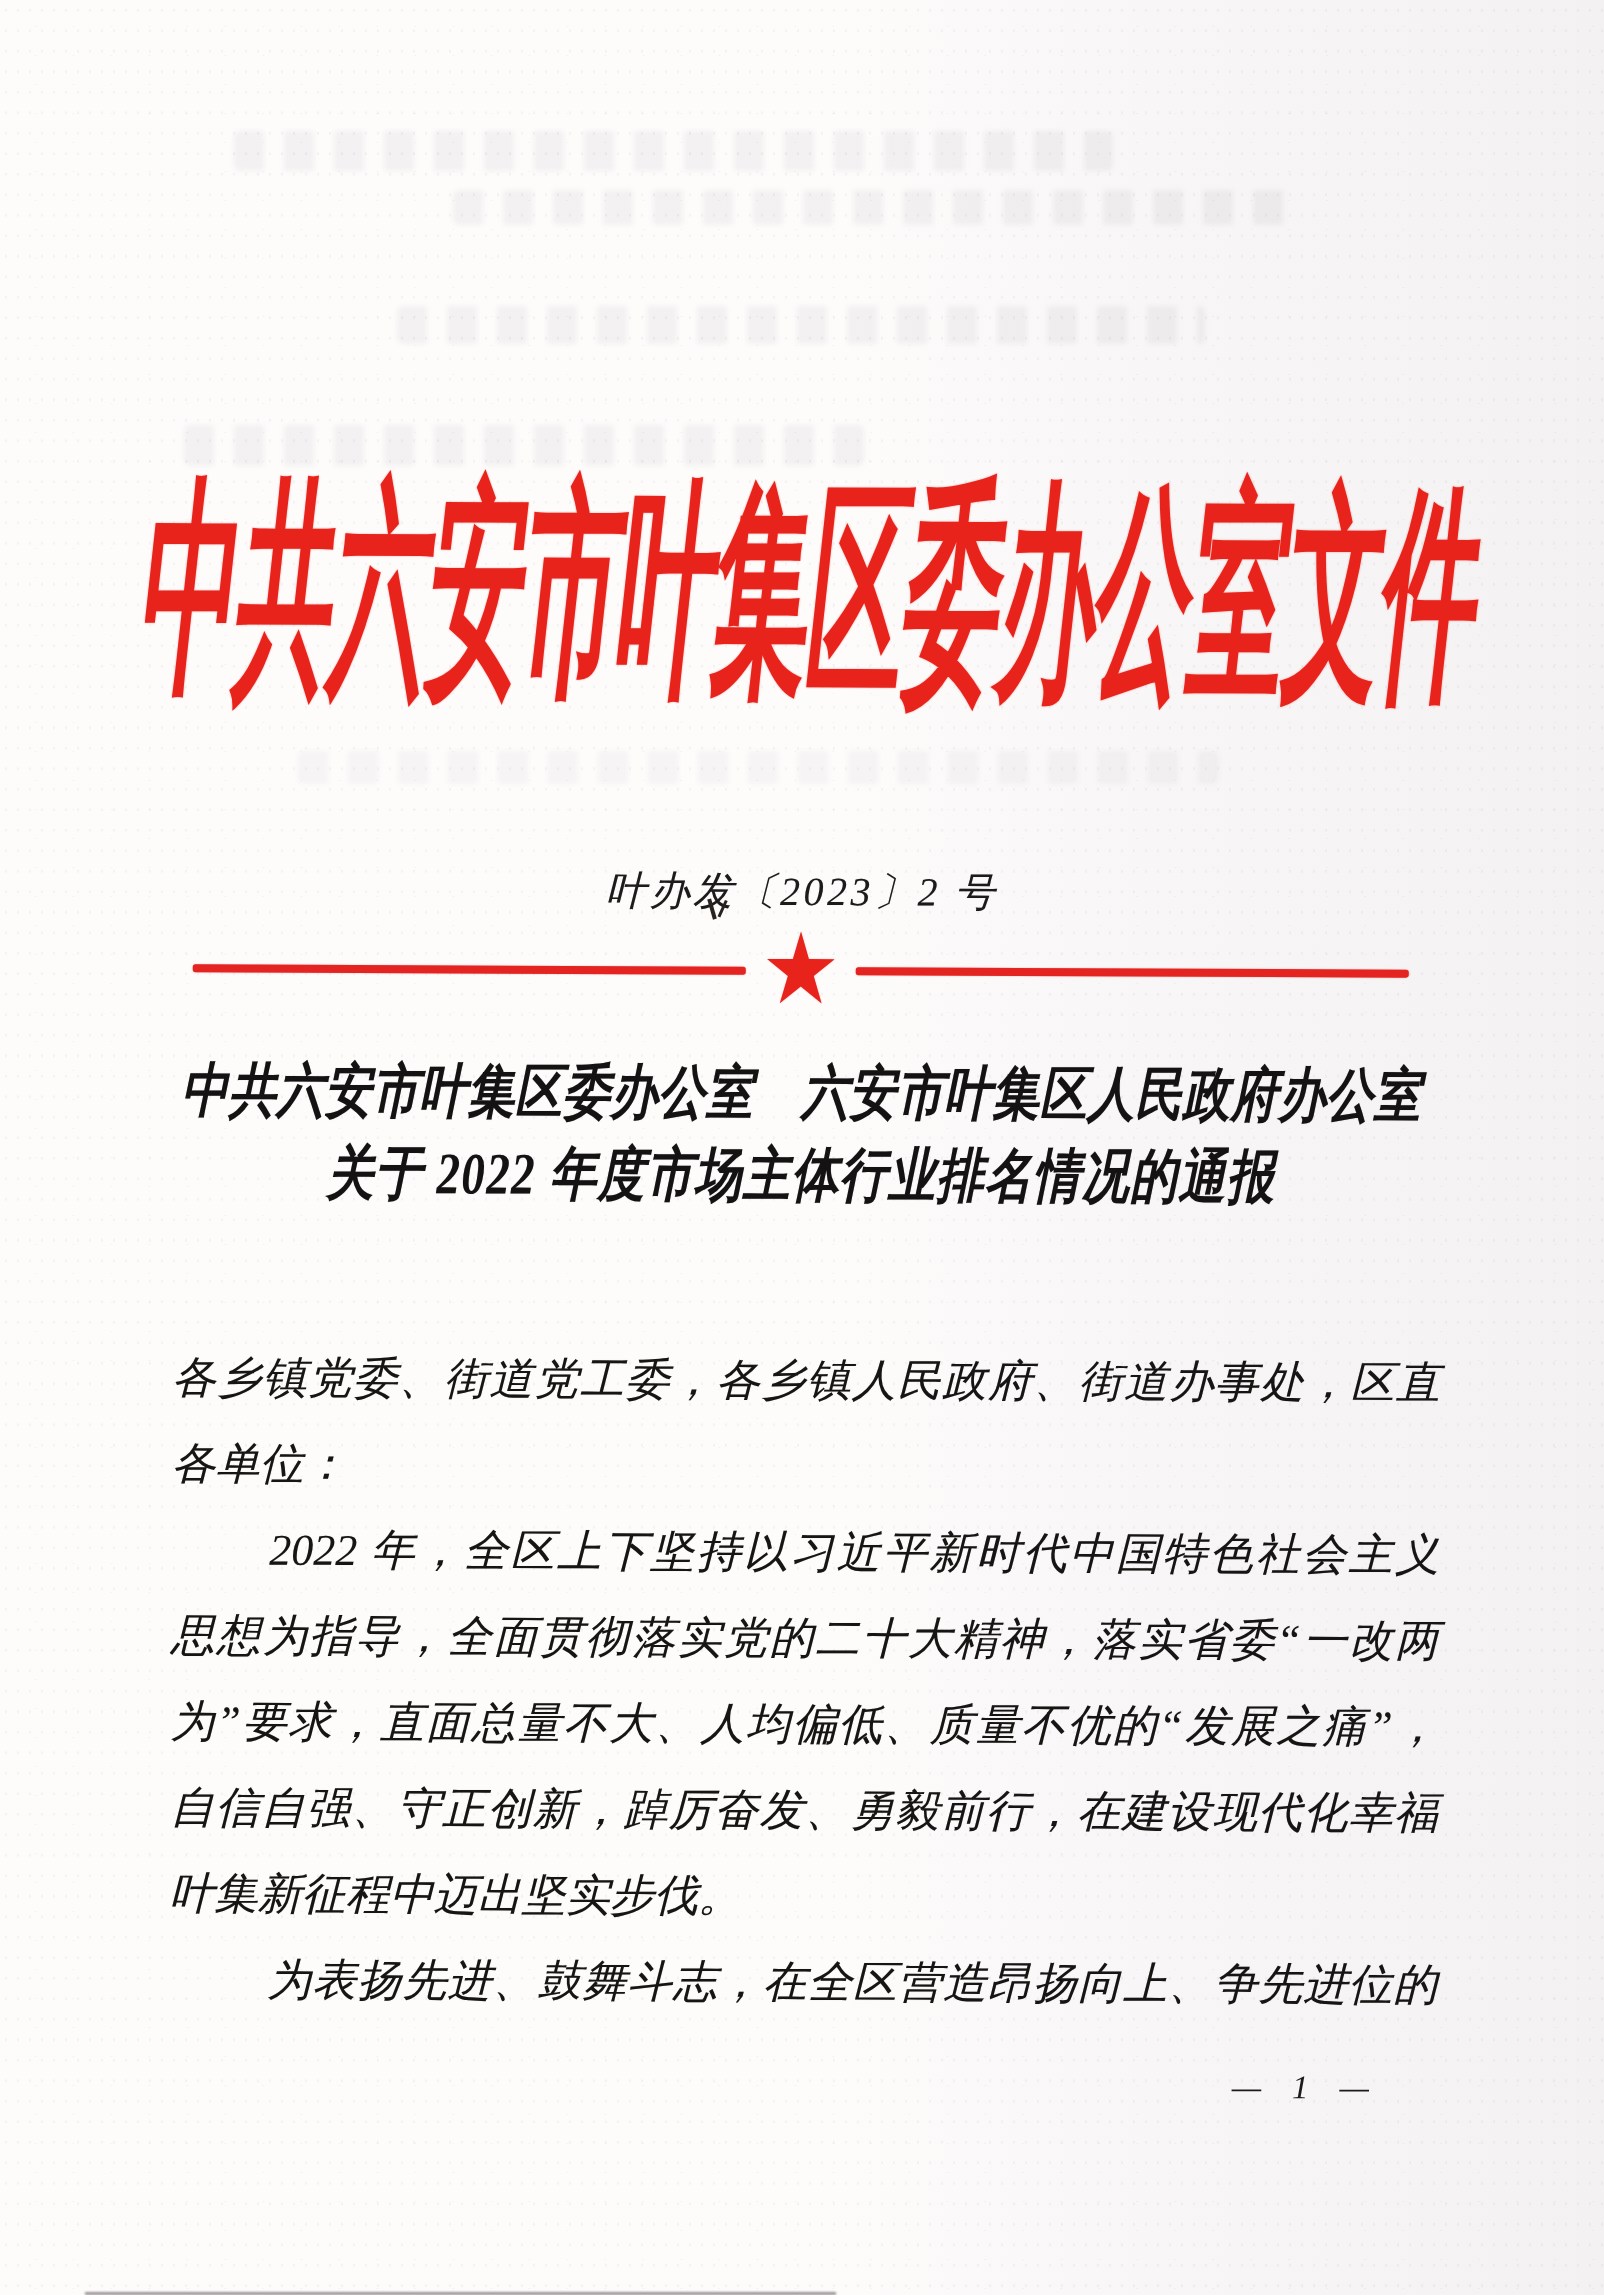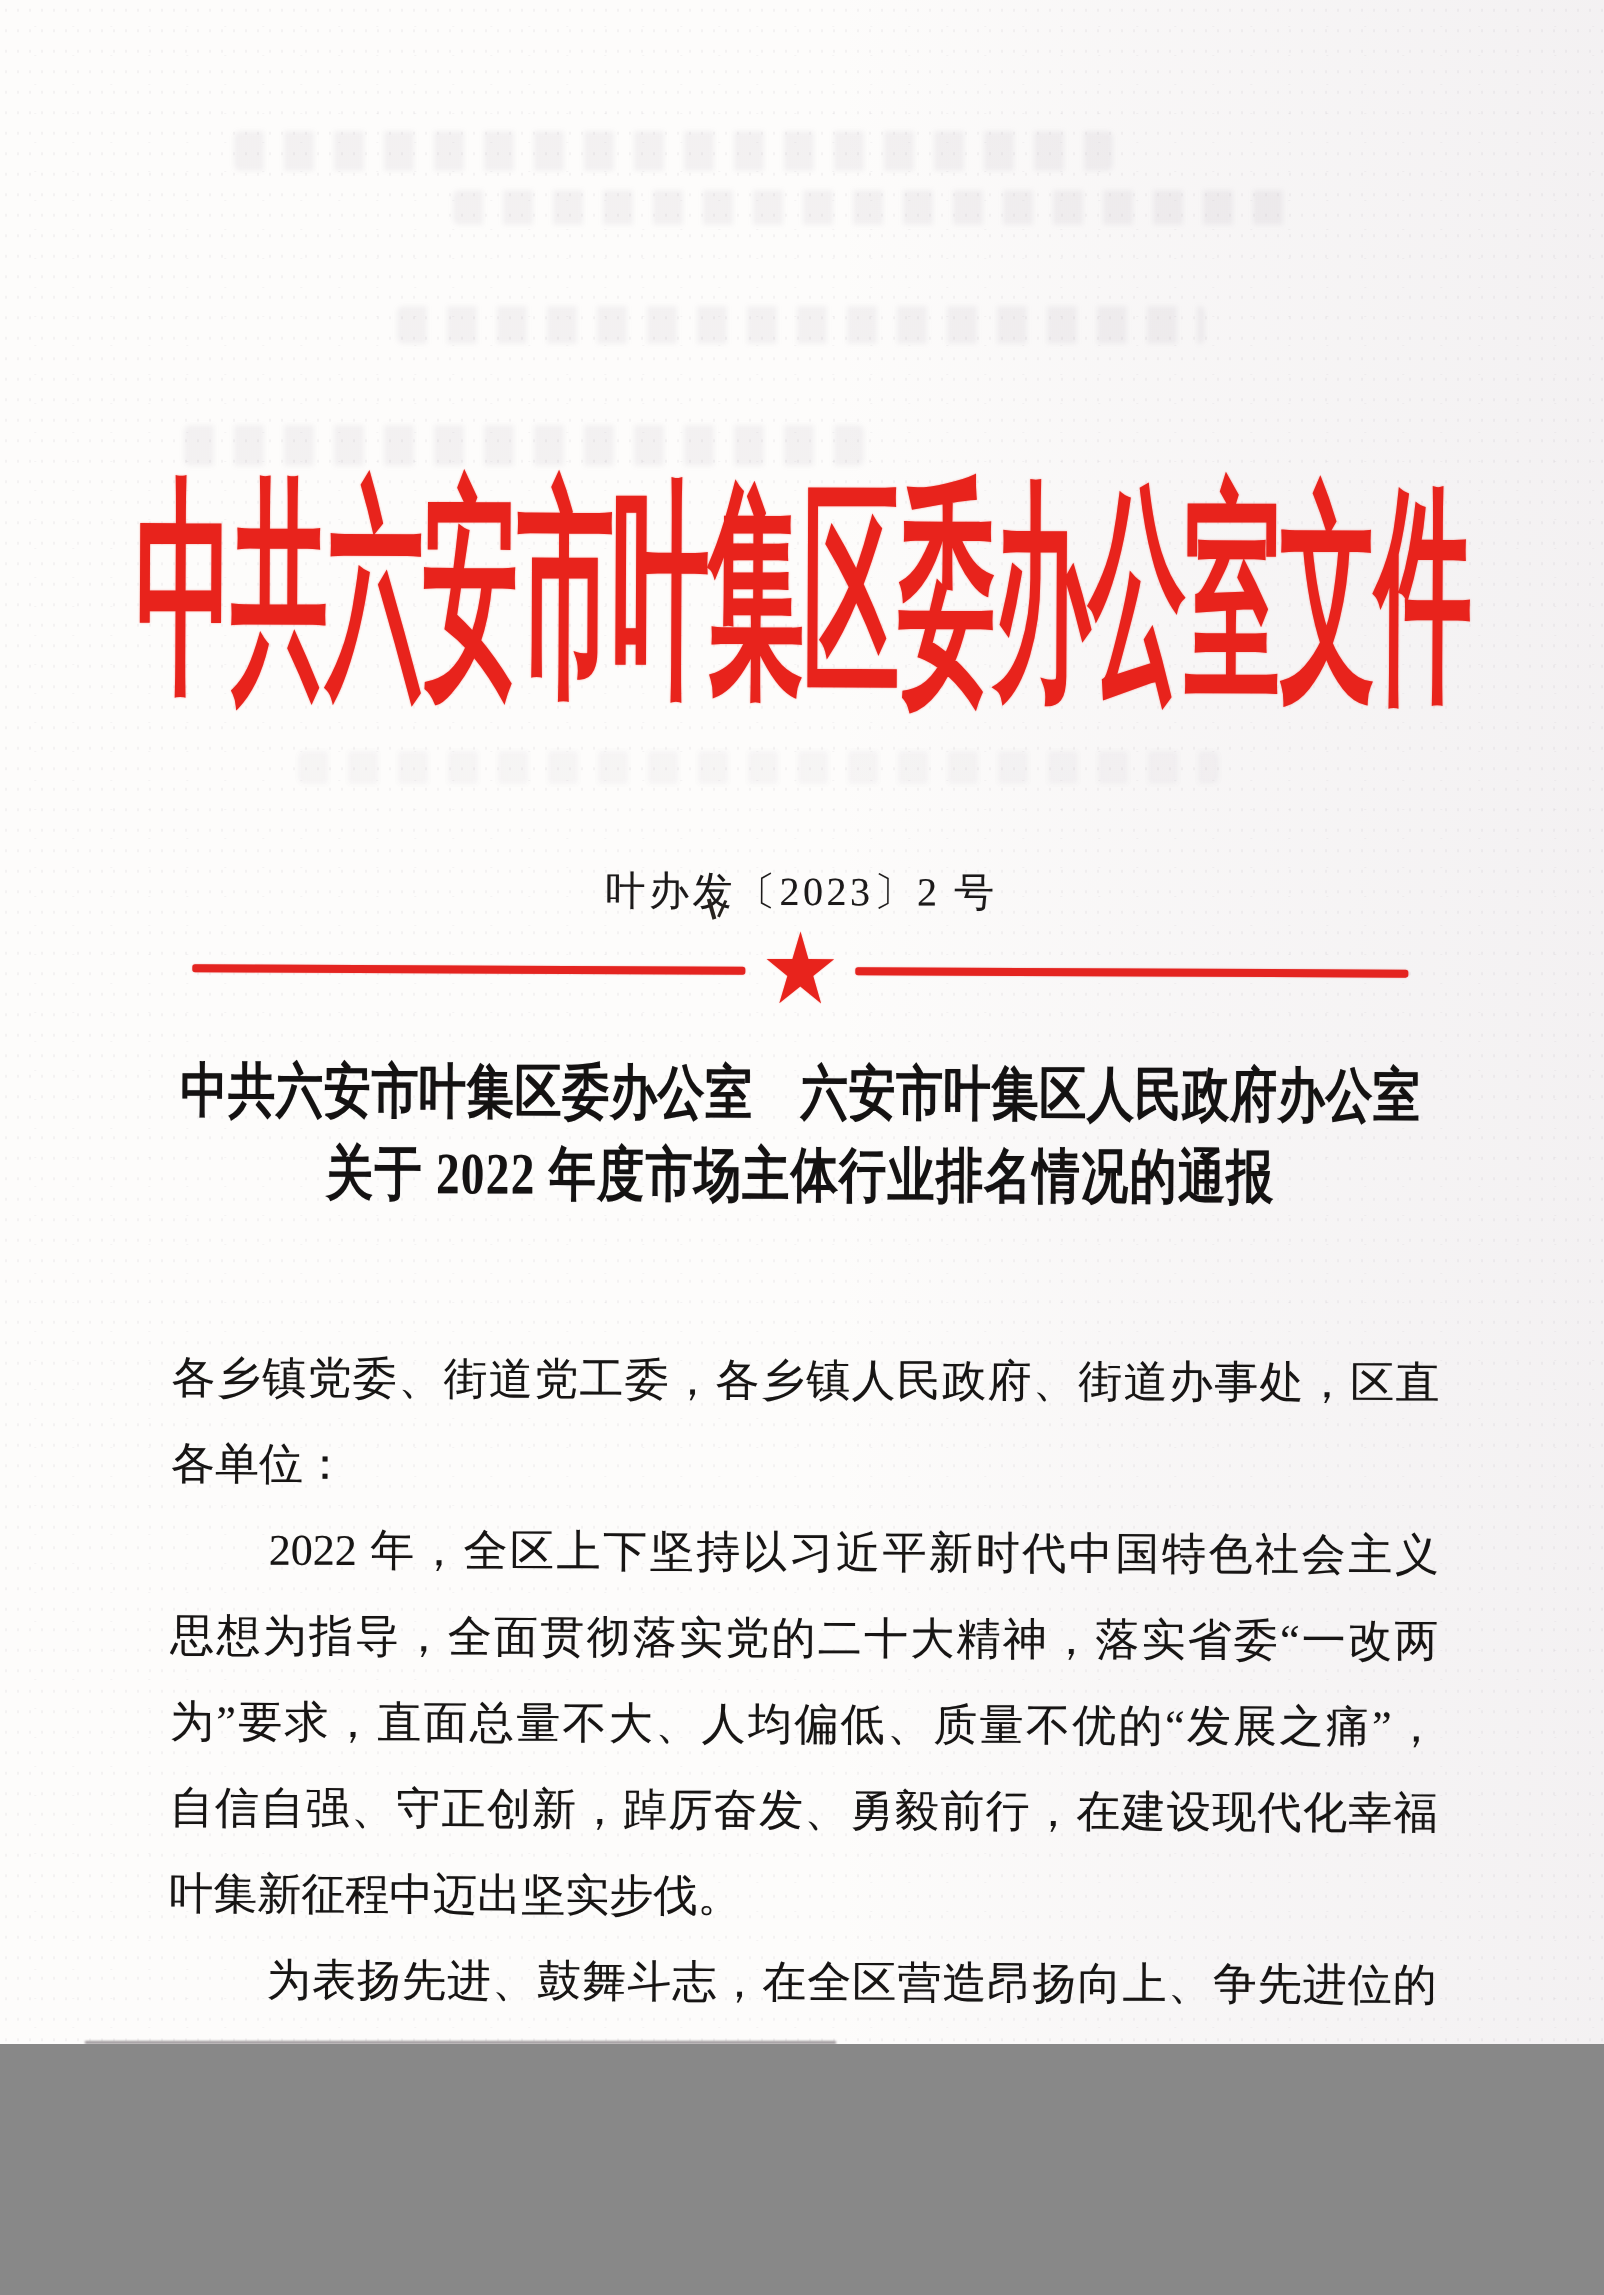--- a/index.html
+++ b/index.html
@@ -1,22 +1,23 @@
 <!DOCTYPE html>
 <html style="font-size:11.3px"><head>
 <meta charset="utf-8">
 <style>
   html,body{margin:0;padding:0;background:#888;}
   .page{
     position:relative;
-    width:1604px;height:2044px;
+    width:1604px;height:2295px;
     background:#fdfcfb;
     overflow:hidden;
     font-family:"Liberation Serif","DejaVu Serif",serif;
     color:#1c1a1a;
+    font-style:italic;
   }
   
   .grain{
     position:absolute;inset:0;pointer-events:none;
     background-image:
       radial-gradient(rgba(80,68,90,0.055) 0.9px, transparent 1px),
       radial-gradient(rgba(80,68,90,0.04) 0.7px, transparent 0.9px),
       radial-gradient(rgba(80,68,90,0.05) 1.1px, transparent 1.2px),
       linear-gradient(90deg, rgba(0,0,0,0) 52%, rgba(120,100,130,0.035) 70%, rgba(115,95,125,0.07) 100%);
     background-size:12px 20.5px, 22px 9.2px, 38px 29px, 100% 100%;

